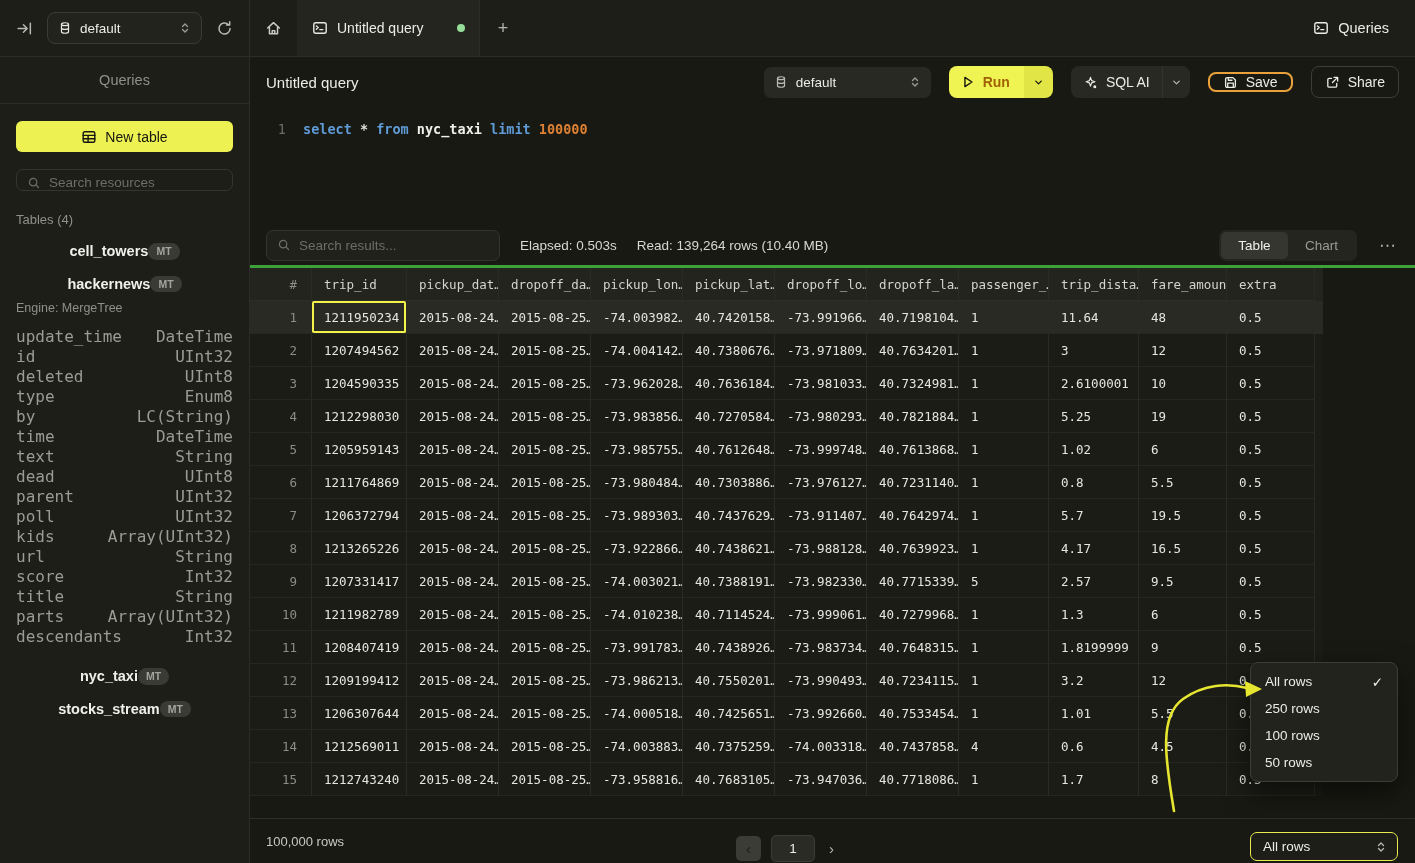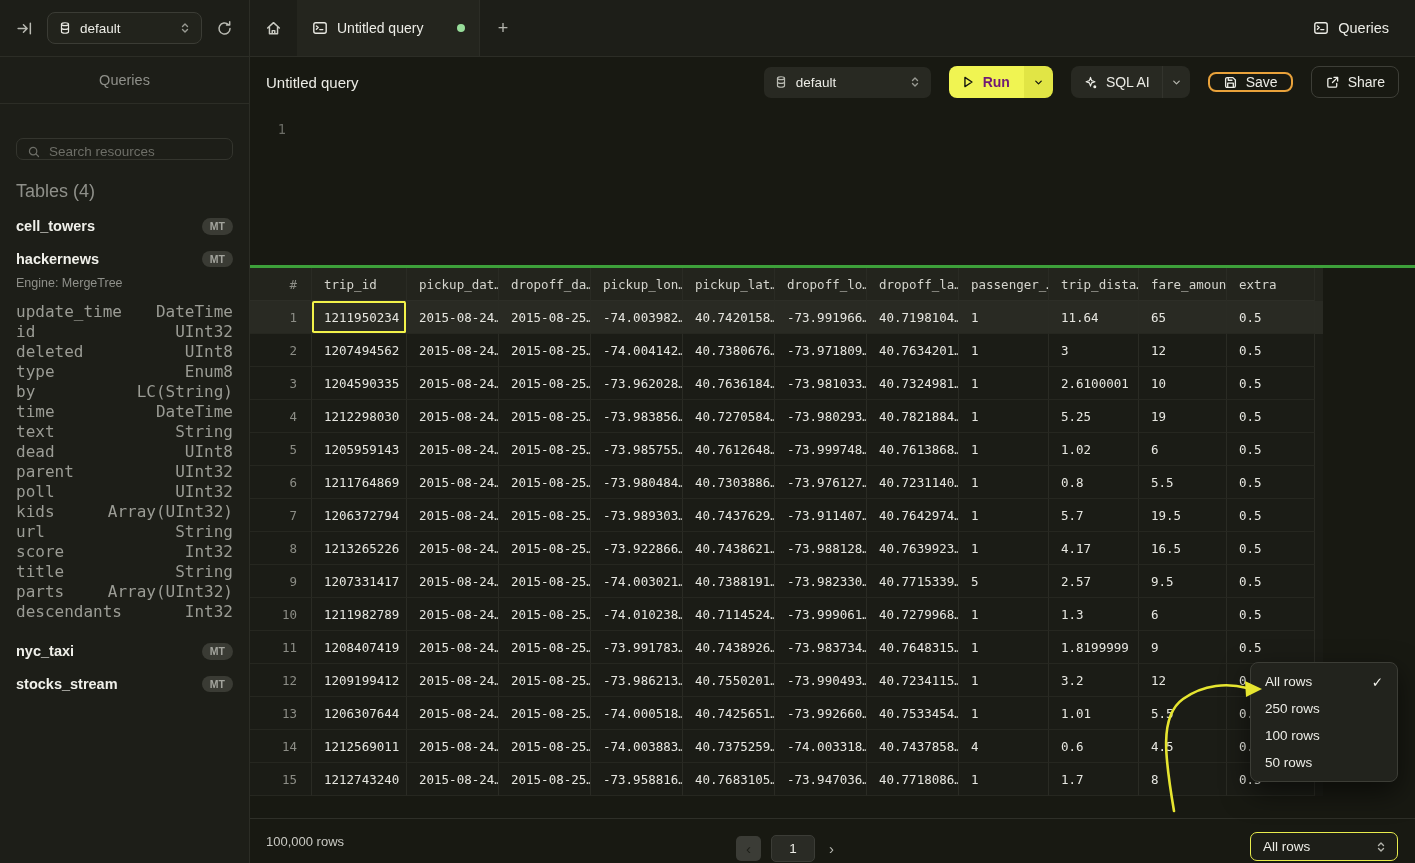--- a/index.html
+++ b/index.html
@@ -43,40 +43,40 @@
                             height:3px; background:#eef152; }
   .side-body { padding:17px 16px 0; }
   .new-table-btn { height:31px; background:#eef152; color:#16170f; border:none; border-radius:6px;
                    width:100%; display:flex; align-items:center; justify-content:center; gap:8px;
                    font-size:14px; font-weight:500; font-family:inherit; cursor:pointer; }
   .side-search { margin-top:17px; height:22px; border:1px solid #34352e; border-radius:7px;
                  display:flex; align-items:flex-end; gap:8px; padding:0 10px; color:#6d6e67; }
   .side-search input { background:none; border:none; outline:none; color:#c9c9c3;
                        font-size:13.5px; width:100%; font-family:inherit; }
   .side-search input::placeholder { color:#6d6e67; }
-  .section-label { margin-top:21px; font-size:18px; color:#8f908a; }
-  .tbl-row { display:flex; align-items:center; justify-content:space-between;
+  .section-label { margin-top:21px; font-size:13px; color:#8f908a; }
+  .tbl-row { display:flex; align-items:center; justify-content:center;
              margin-top:16px; cursor:pointer; }
   .tbl-row .nm { font-size:14.5px; font-weight:600; color:#f0f0ea; }
   .badge { background:#3a3b34; color:#a3a49d; font-size:10.5px; font-weight:600;
            border-radius:9px; padding:3px 8px; line-height:1; }
   .engine-line { margin-top:9px; font-size:12.5px; color:#8f908a; }
   .schema { margin-top:12px; }
   .schema-row { display:flex; justify-content:space-between; font-family:"DejaVu Sans Mono",monospace;
                 font-size:16px; color:#9b9c95; line-height:20px; cursor:default; }
 
   
   .main { position:absolute; left:250px; top:57px; width:1165px; height:806px; }
   .query-header { height:50px; display:flex; align-items:center; padding:0 16px; gap:18px; }
   .page-title { font-size:15px; font-weight:500; color:#ececE6; color:#ecece6; flex:1; }
   .hdr-db { width:167px; height:31px; background:#282922; border-radius:7px; display:flex;
             align-items:center; gap:8px; padding:0 10px; color:#b9bab2; cursor:pointer; }
   .hdr-db .lbl { flex:1; color:#ecece6; font-size:13.5px; }
   .run-btn { display:flex; height:32px; border-radius:8px; overflow:hidden; cursor:pointer;
-             color:#701a75; font-weight:600; font-size:14px; }
+             color:#a16207; font-weight:600; font-size:14px; }
   .run-main { background:#f0f452; display:flex; align-items:center; gap:8px; padding:0 14px 0 12px; }
   .run-caret { background:#e1e545; width:29px; display:flex; align-items:center; justify-content:center; }
   .sqlai-btn { display:flex; height:32px; border-radius:8px; overflow:hidden; background:#282922;
                align-items:stretch; cursor:pointer; }
   .sqlai-main { display:flex; align-items:center; gap:8px; padding:0 12px; font-size:14px; color:#ecece6; }
   .sqlai-caret { width:28px; display:flex; align-items:center; justify-content:center;
                  color:#b4b5ad; border-left:1px solid #33342d; }
   .save-btn { height:20px; border:2px solid #e9a23b; background:transparent; border-radius:8px;
               display:flex; align-items:center; gap:8px; padding:0 13px; color:#ecece6;
               font-size:14px; font-weight:500; font-family:inherit; cursor:pointer; }
@@ -211,20 +211,29 @@
       </span>
       <span>Queries</span>
     </div>
   </header>
 
   <aside class="sidebar">
     <div class="side-tabs">
       <div class="side-tab">Queries</div>
     </div>
     <div class="side-body">
+      <button class="new-table-btn">
+        <span>
+          <svg class="ic" width="16" height="16" viewBox="0 0 16 16" style="stroke:#16170f">
+              <rect x="2.2" y="2.8" width="11.6" height="10.4" rx="1.5"></rect>
+              <path d="M2.2 6.4h11.6M7.1 6.4V13.2M2.2 9.8h11.6"></path>
+            </svg>
+        </span>
+        <span>New table</span>
+      </button>
       <div class="side-search">
         <span>
           <svg class="ic" width="14" height="14" viewBox="0 0 16 16">
               <circle cx="7" cy="7" r="4.2"></circle>
               <path d="m10.2 10.2 3 3"></path>
             </svg>
         </span>
         <input placeholder="Search resources" style="">
       </div>
       <div class="section-label">Tables (4)</div>
@@ -382,23 +391,43 @@
               <path d="M9.5 2.5h4v4M13.2 2.8 8 8"></path>
             </svg>
         </span>
         <span>Share</span>
       </button>
     </div>
 
     <div class="editor">
       <div class="code-line">
         <span class="line-no">1</span>
-      </div>
-    </div>
-
+        <span class="code" id="sqlCode"><span class="tok-kw">select</span><span> </span><span class="tok-op">*</span><span> </span><span class="tok-kw">from</span><span> </span><span class="tok-ident">nyc_taxi</span><span> </span><span class="tok-kw">limit</span><span> </span><span class="tok-num">100000</span></span>
+      </div>
+    </div>
+
+    <div class="results-toolbar">
+      <div class="res-search">
+        <span>
+          <svg class="ic" width="14" height="14" viewBox="0 0 16 16">
+              <circle cx="7" cy="7" r="4.2"></circle>
+              <path d="m10.2 10.2 3 3"></path>
+            </svg>
+        </span>
+        <input placeholder="Search results..." style="">
+      </div>
+      <span class="stat">Elapsed: 0.503s</span>
+      <span class="stat">Read: 139,264 rows (10.40 MB)</span>
+      <span class="toolbar-spacer"></span>
+      <div class="view-toggle">
+        <div class="view-seg active">Table</div>
+        <div class="view-seg">Chart</div>
+      </div>
+      <span class="more-btn">⋯</span>
+    </div>
 
     <div class="rtable">
       <div class="topline"></div>
       <div class="grid-row ghead" id="tableHead">
           <div class="cell idx">#</div>
           <div class="cell">trip_id</div>
           <div class="cell">pickup_dat…</div>
           <div class="cell">dropoff_da…</div>
           <div class="cell">pickup_lon…</div>
           <div class="cell">pickup_lat…</div>
@@ -414,21 +443,21 @@
             <div class="cell idx">1</div>
             <div class="cell selected">1211950234</div>
             <div class="cell">2015-08-24…</div>
             <div class="cell">2015-08-25…</div>
             <div class="cell">-74.003982…</div>
             <div class="cell">40.7420158…</div>
             <div class="cell">-73.991966…</div>
             <div class="cell">40.7198104…</div>
             <div class="cell">1</div>
             <div class="cell">11.64</div>
-            <div class="cell">65</div>
+            <div class="cell">48</div>
             <div class="cell">0.5</div>
           </div>
           <div class="grid-row">
             <div class="cell idx">2</div>
             <div class="cell">1207494562</div>
             <div class="cell">2015-08-24…</div>
             <div class="cell">2015-08-25…</div>
             <div class="cell">-74.004142…</div>
             <div class="cell">40.7380676…</div>
             <div class="cell">-73.971809…</div>

